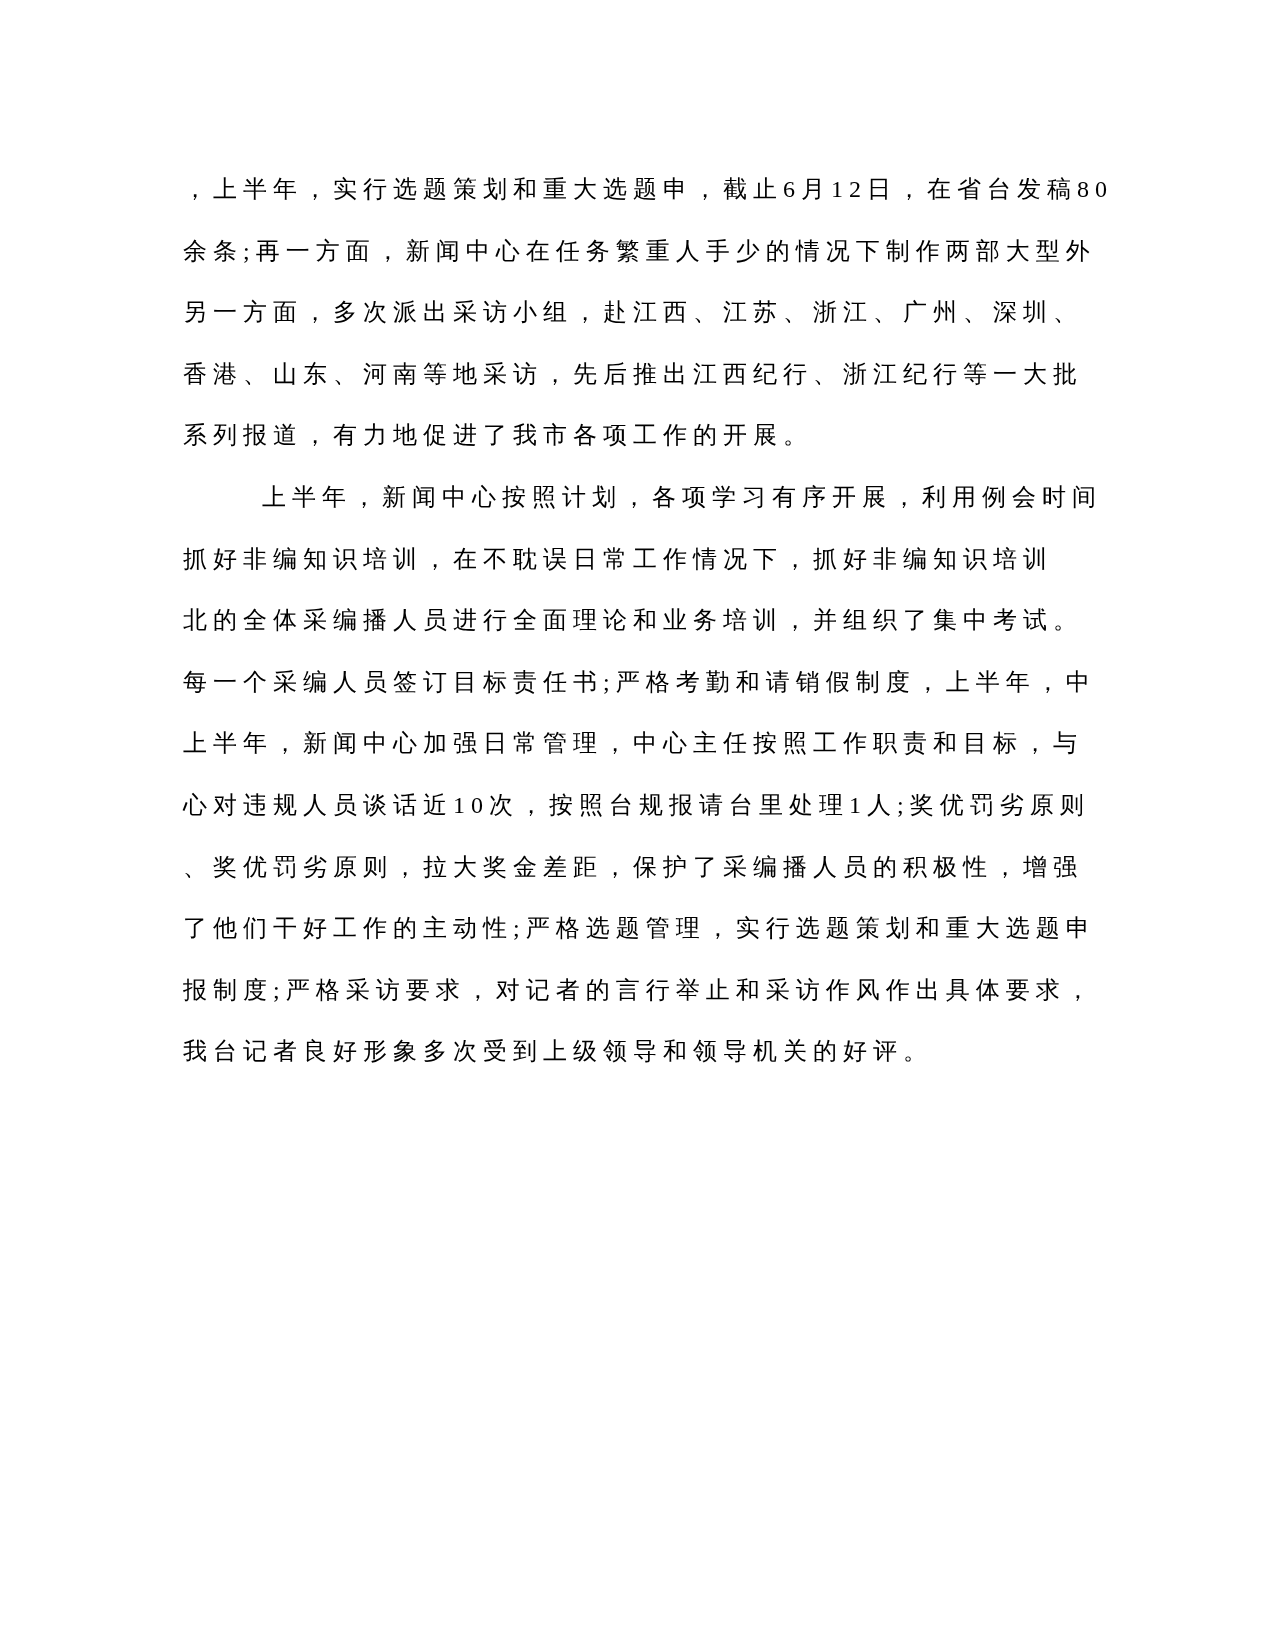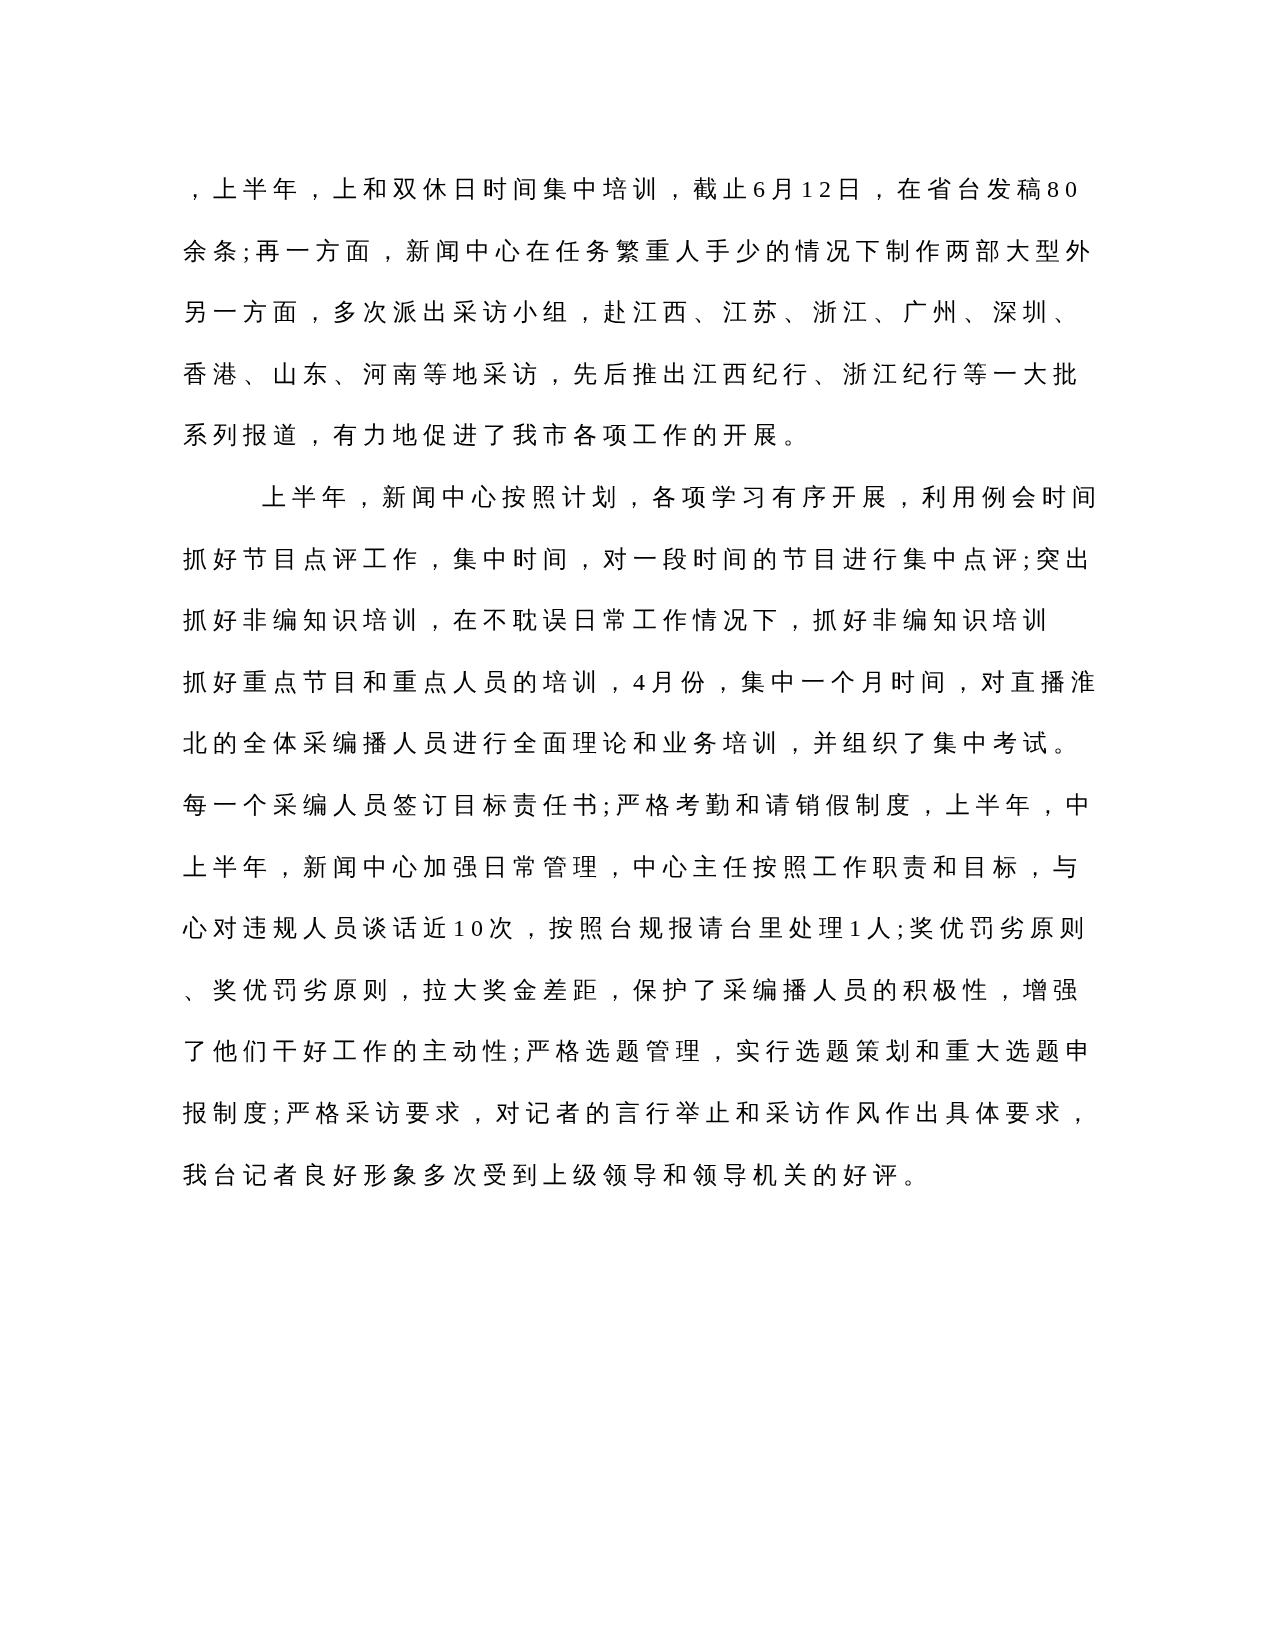--- a/index.html
+++ b/index.html
@@ -32,29 +32,27 @@
   }
   .line.indent {
     text-indent: 79px;
   }
 </style>
 </head>
 <body>
 
 <div class="page">
   <div class="text-block">
-    <div class="line">，上半年，上和双休日时间集中培训，截止6月12日，在省台发稿80</div>
+    <div class="line">，上半年，实行选题策划和重大选题申，截止6月12日，在省台发稿80</div>
     <div class="line">余条;再一方面，新闻中心在任务繁重人手少的情况下制作两部大型外</div>
     <div class="line">另一方面，多次派出采访小组，赴江西、江苏、浙江、广州、深圳、</div>
     <div class="line">香港、山东、河南等地采访，先后推出江西纪行、浙江纪行等一大批</div>
     <div class="line">系列报道，有力地促进了我市各项工作的开展。</div>
     <div class="line indent">上半年，新闻中心按照计划，各项学习有序开展，利用例会时间</div>
-    <div class="line">抓好节目点评工作，集中时间，对一段时间的节目进行集中点评;突出</div>
     <div class="line">抓好非编知识培训，在不耽误日常工作情况下，抓好非编知识培训</div>
-    <div class="line">抓好重点节目和重点人员的培训，4月份，集中一个月时间，对直播淮</div>
     <div class="line">北的全体采编播人员进行全面理论和业务培训，并组织了集中考试。</div>
     <div class="line">每一个采编人员签订目标责任书;严格考勤和请销假制度，上半年，中</div>
     <div class="line">上半年，新闻中心加强日常管理，中心主任按照工作职责和目标，与</div>
     <div class="line">心对违规人员谈话近10次，按照台规报请台里处理1人;奖优罚劣原则</div>
     <div class="line">、奖优罚劣原则，拉大奖金差距，保护了采编播人员的积极性，增强</div>
     <div class="line">了他们干好工作的主动性;严格选题管理，实行选题策划和重大选题申</div>
     <div class="line">报制度;严格采访要求，对记者的言行举止和采访作风作出具体要求，</div>
     <div class="line">我台记者良好形象多次受到上级领导和领导机关的好评。</div>
   </div>
 </div>

